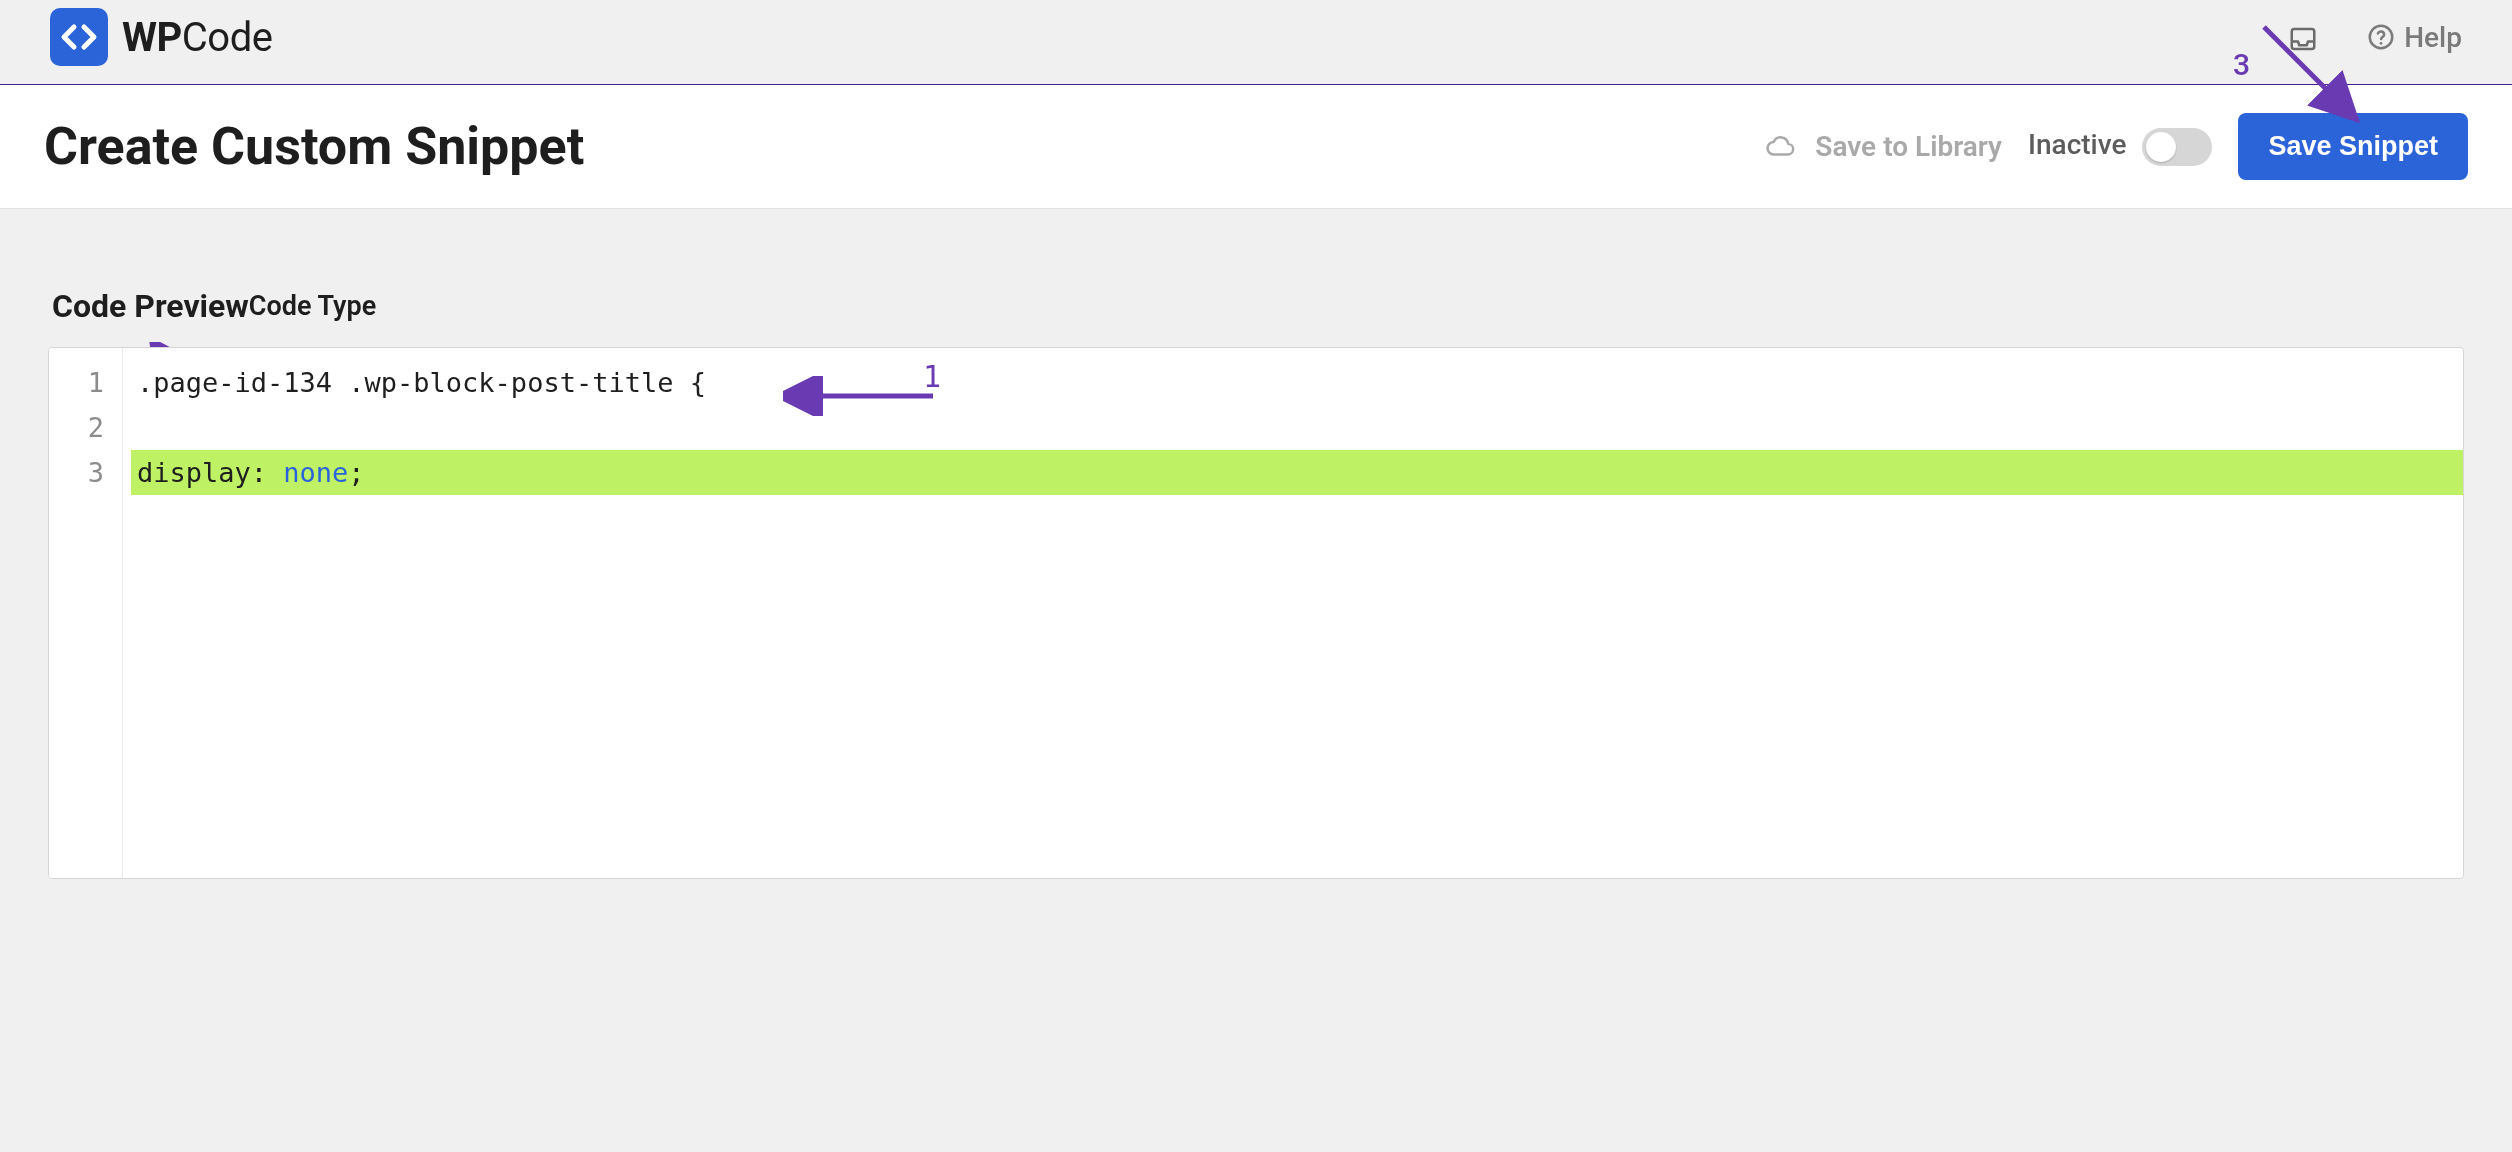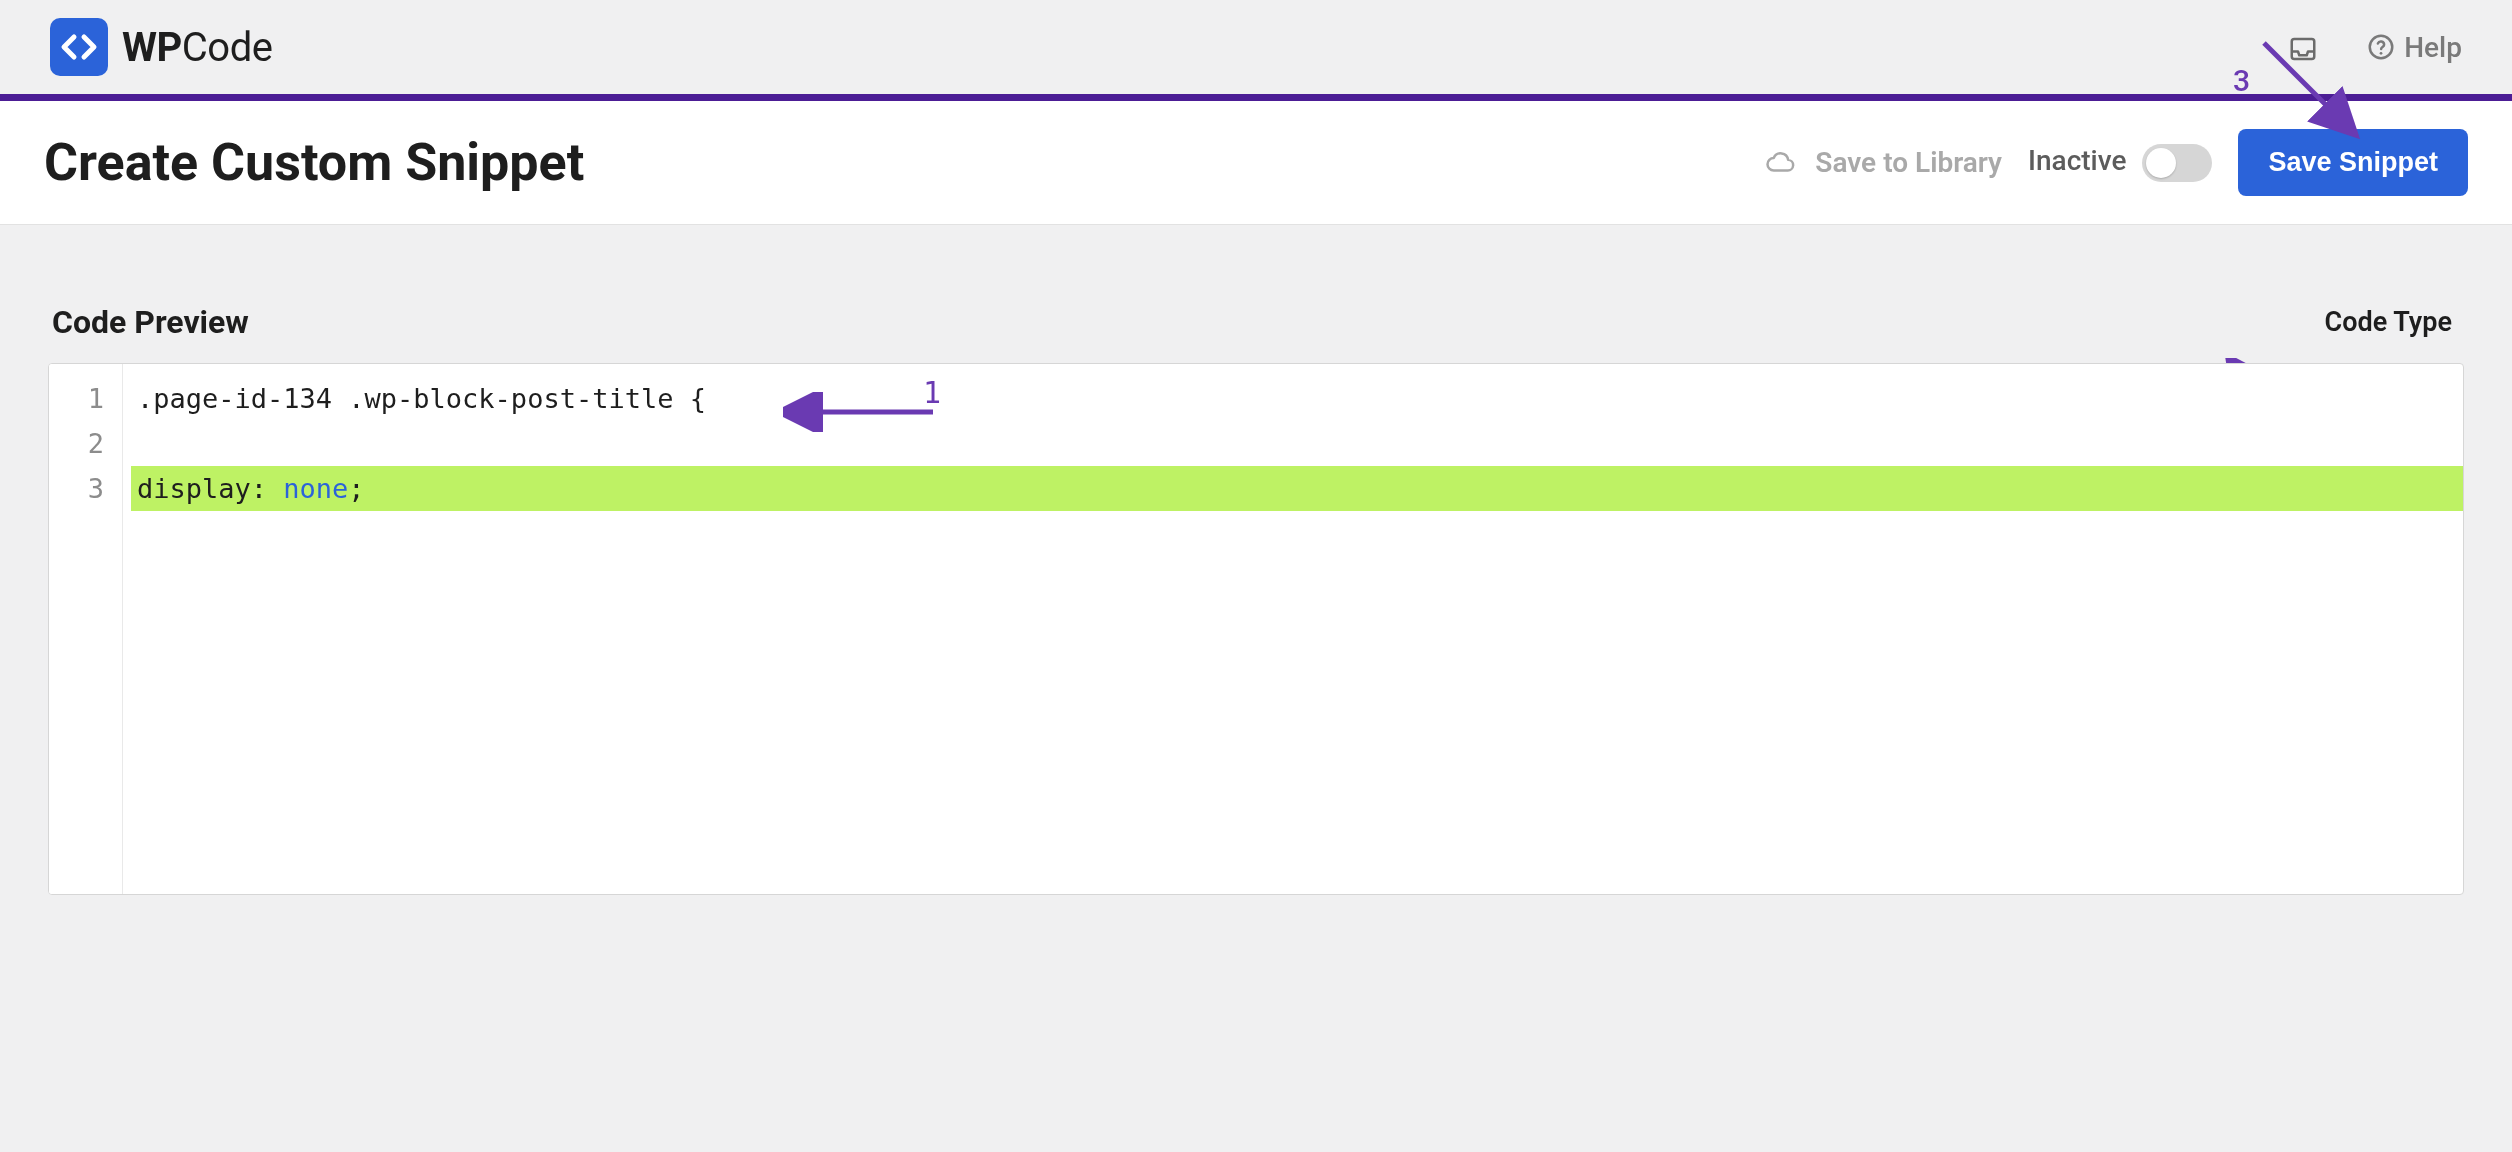--- a/index.html
+++ b/index.html
@@ -8,23 +8,23 @@
       background: #f0f0f1;
       color: #1e1e1e;
       width: 2512px;
     }
 
     
     .topbar {
       display: flex;
       align-items: center;
       justify-content: space-between;
-      padding: 18px 50px 18px 50px;
+      padding: 8px 50px 18px 50px;
       background: #f0f0f1;
-      border-bottom: 7px solid #4c1d95;
+      border-bottom: 1px solid #4c1d95;
     }
     .logo-wrap {
       display: flex;
       align-items: center;
       gap: 14px;
     }
     .logo-box {
       width: 58px;
       height: 58px;
       background: #2b63d9;
@@ -132,23 +132,22 @@
       border: 1px solid #d6d6d6;
       border-radius: 8px;
       padding: 22px 24px;
       font-size: 29px;
       color: #333;
     }
     .title-input::placeholder { color: #7a7a7a; }
 
     .section-row {
       display: flex;
-      justify-content: space-between;
-      align-items: center;
-      margin: 38px 12px 22px 4px;
+      align-items: center;
+      margin: 38px 4px 22px 4px;
     }
     .section-title {
       font-size: 32px;
       font-weight: 700;
       color: #1e1e1e;
     }
     .codetype-wrap {
       display: flex;
       align-items: center;
       gap: 26px;

